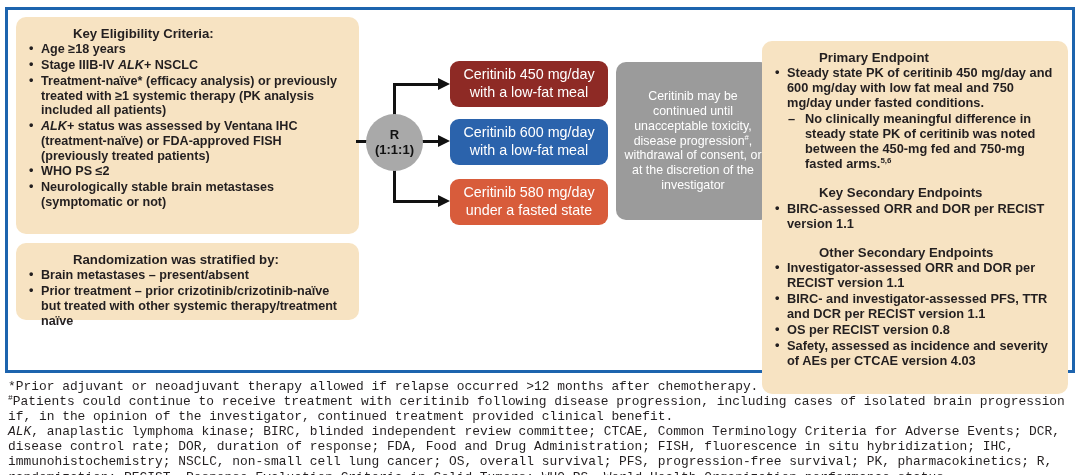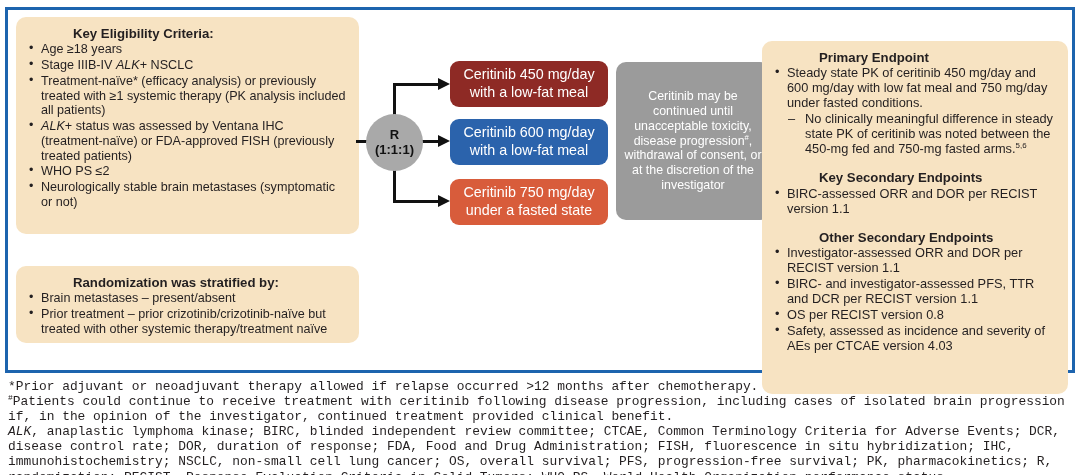--- a/index.html
+++ b/index.html
@@ -11,24 +11,24 @@
   }
   .panel {
     position:absolute; left:5px; top:7px; width:1070px; height:366px;
     border:3px solid #1D64AE; background:#ffffff;
   }
   .beige-box {
     position:absolute; background:#F7E3C2; border-radius:10px;
     padding:9px 12px; font-size:12.6px; line-height:1.17;
   }
   .box-elig { left:16px; top:17px; width:343px; height:217px; }
-  .box-rand { left:16px; top:243px; width:343px; height:77px;margin-top:23px; }
+  .box-rand { left:16px; top:243px; width:343px; height:77px; }
   .box-endpoints { left:762px; top:15px; width:306px; height:353px; font-size:12.8px;margin-top:26px; }
   .box-title { font-weight:bold; font-size:13.2px; margin-bottom:1px;padding-left:45px; }
-  ul.blist { list-style:none; }
+  ul.blist { list-style:none;font-weight:bold; }
   ul.blist li { position:relative; padding-left:13px; margin-top:1px; }
   ul.blist li::before { content:"\2022"; position:absolute; left:1px; top:-1px; }
   ul.blist li.sub { padding-left:31px; }
   ul.blist li.sub::before { content:"\2013"; left:14px; top:0; }
   .ep-section { margin-top:13px; }
   .ep-section:first-child { margin-top:0; }
   sup { font-size:0.62em; vertical-align:super; line-height:0; }
 
   .rcircle {
     position:absolute; left:366px; top:114px; width:57px; height:57px;
@@ -105,21 +105,21 @@
 
   <div class="arm arm-450">
     <div>Ceritinib 450 mg/day</div>
     <div>with a low-fat meal</div>
   </div>
   <div class="arm arm-600">
     <div>Ceritinib 600 mg/day</div>
     <div>with a low-fat meal</div>
   </div>
   <div class="arm arm-750">
-    <div>Ceritinib 750 mg/day</div>
+    <div>Ceritinib 580 mg/day</div>
     <div>under a fasted state</div>
   </div>
 
   <div class="graybox">
     <div><span>Ceritinib may be continued until unacceptable toxicity, disease progression</span><sup>#</sup><span>, withdrawal of consent, or at the discretion of the investigator</span></div>
   </div>
 
   <div class="beige-box box-endpoints">
     <div class="ep-section">
       <div class="box-title">Primary Endpoint</div>

